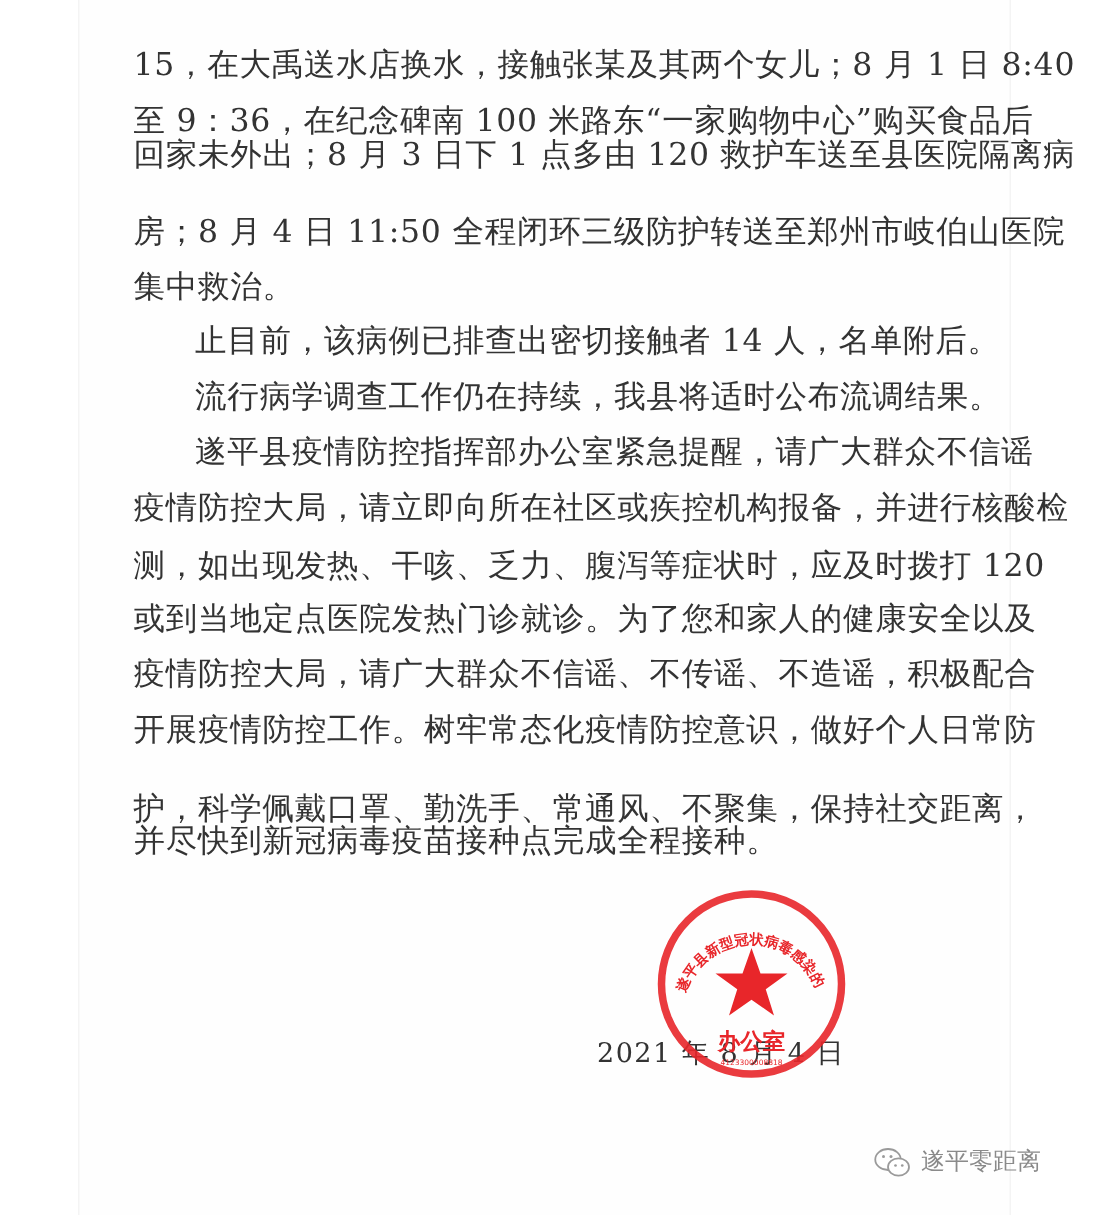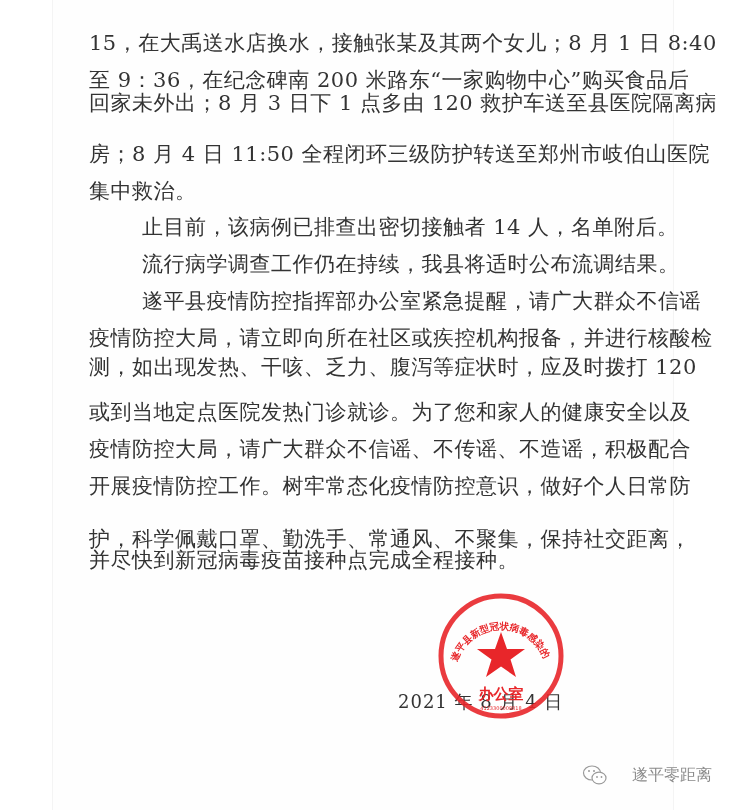--- a/index.html
+++ b/index.html
@@ -8,53 +8,53 @@
     font-family: "DejaVu Serif", "Liberation Serif", serif; color: #2a2a2a;
   }
   .page {
     position: absolute; left: 52px; top: 0; width: 620px; height: 810px;
     background: #fefefe; border-left: 1px solid #f4f4f4; border-right: 1px solid #f4f4f4;
   }
   .line {
     position: absolute; left: 89px; width: 560px; font-size: 21px; line-height: 26px;
     letter-spacing: 0.5px; white-space: nowrap; color: #333;
   }
-  .indent { left: 130px; margin-left: 12px; }
+  .indent { left: 130px; }
   .date {
     position: absolute; left: 398px; top: 690px; font-size: 18px; color: #333; letter-spacing: 1px;
   }
   .stamp {
     position: absolute; left: 437px; top: 592px; width: 128px; height: 128px;
   }
   .watermark {
-    position: absolute; left: 582px; top: 764px; display: flex; align-items: center; gap: 24px;
+    position: absolute; left: 582px; top: 764px; display: flex; gap: 6px;
     color: #8a8a8a; font-family: "DejaVu Sans", "Liberation Sans", sans-serif; font-size: 16px;
   }
   .watermark svg { display: block; }
 </style>
 </head>
 <body>
 
 <div class="page"></div>
 
 <div>
   <div class="line" style="top:30px">15，在大禹送水店换水，接触张某及其两个女儿；8 月 1 日 8:40</div>
-  <div class="line" style="top:67px">至 9：36，在纪念碑南 200 米路东“一家购物中心”购买食品后</div>
+  <div class="line" style="top:67px">至 9：36，在纪念碑南 100 米路东“一家购物中心”购买食品后</div>
   <div class="line" style="top:90px">回家未外出；8 月 3 日下 1 点多由 120 救护车送至县医院隔离病</div>
   <div class="line" style="top:141px">房；8 月 4 日 11:50 全程闭环三级防护转送至郑州市岐伯山医院</div>
   <div class="line" style="top:178px">集中救治。</div>
 </div>
 
 <div class="line indent" style="top:214px">止目前，该病例已排查出密切接触者 14 人，名单附后。</div>
 <div class="line indent" style="top:251px">流行病学调查工作仍在持续，我县将适时公布流调结果。</div>
 
 <div>
   <div class="line indent" style="top:288px">遂平县疫情防控指挥部办公室紧急提醒，请广大群众不信谣</div>
   <div class="line" style="top:325px">疫情防控大局，请立即向所在社区或疾控机构报备，并进行核酸检</div>
-  <div class="line" style="top:354px">测，如出现发热、干咳、乏力、腹泻等症状时，应及时拨打 120</div>
+  <div class="line" style="top:364px">测，如出现发热、干咳、乏力、腹泻等症状时，应及时拨打 120</div>
   <div class="line" style="top:399px">或到当地定点医院发热门诊就诊。为了您和家人的健康安全以及</div>
   <div class="line" style="top:436px">疫情防控大局，请广大群众不信谣、不传谣、不造谣，积极配合</div>
   <div class="line" style="top:473px">开展疫情防控工作。树牢常态化疫情防控意识，做好个人日常防</div>
   <div class="line" style="top:526px">护，科学佩戴口罩、勤洗手、常通风、不聚集，保持社交距离，</div>
   <div class="line" style="top:547px">并尽快到新冠病毒疫苗接种点完成全程接种。</div>
 </div>
 
 <div class="date">2021 年 8 月 4 日</div>
 
 <div class="stamp">

